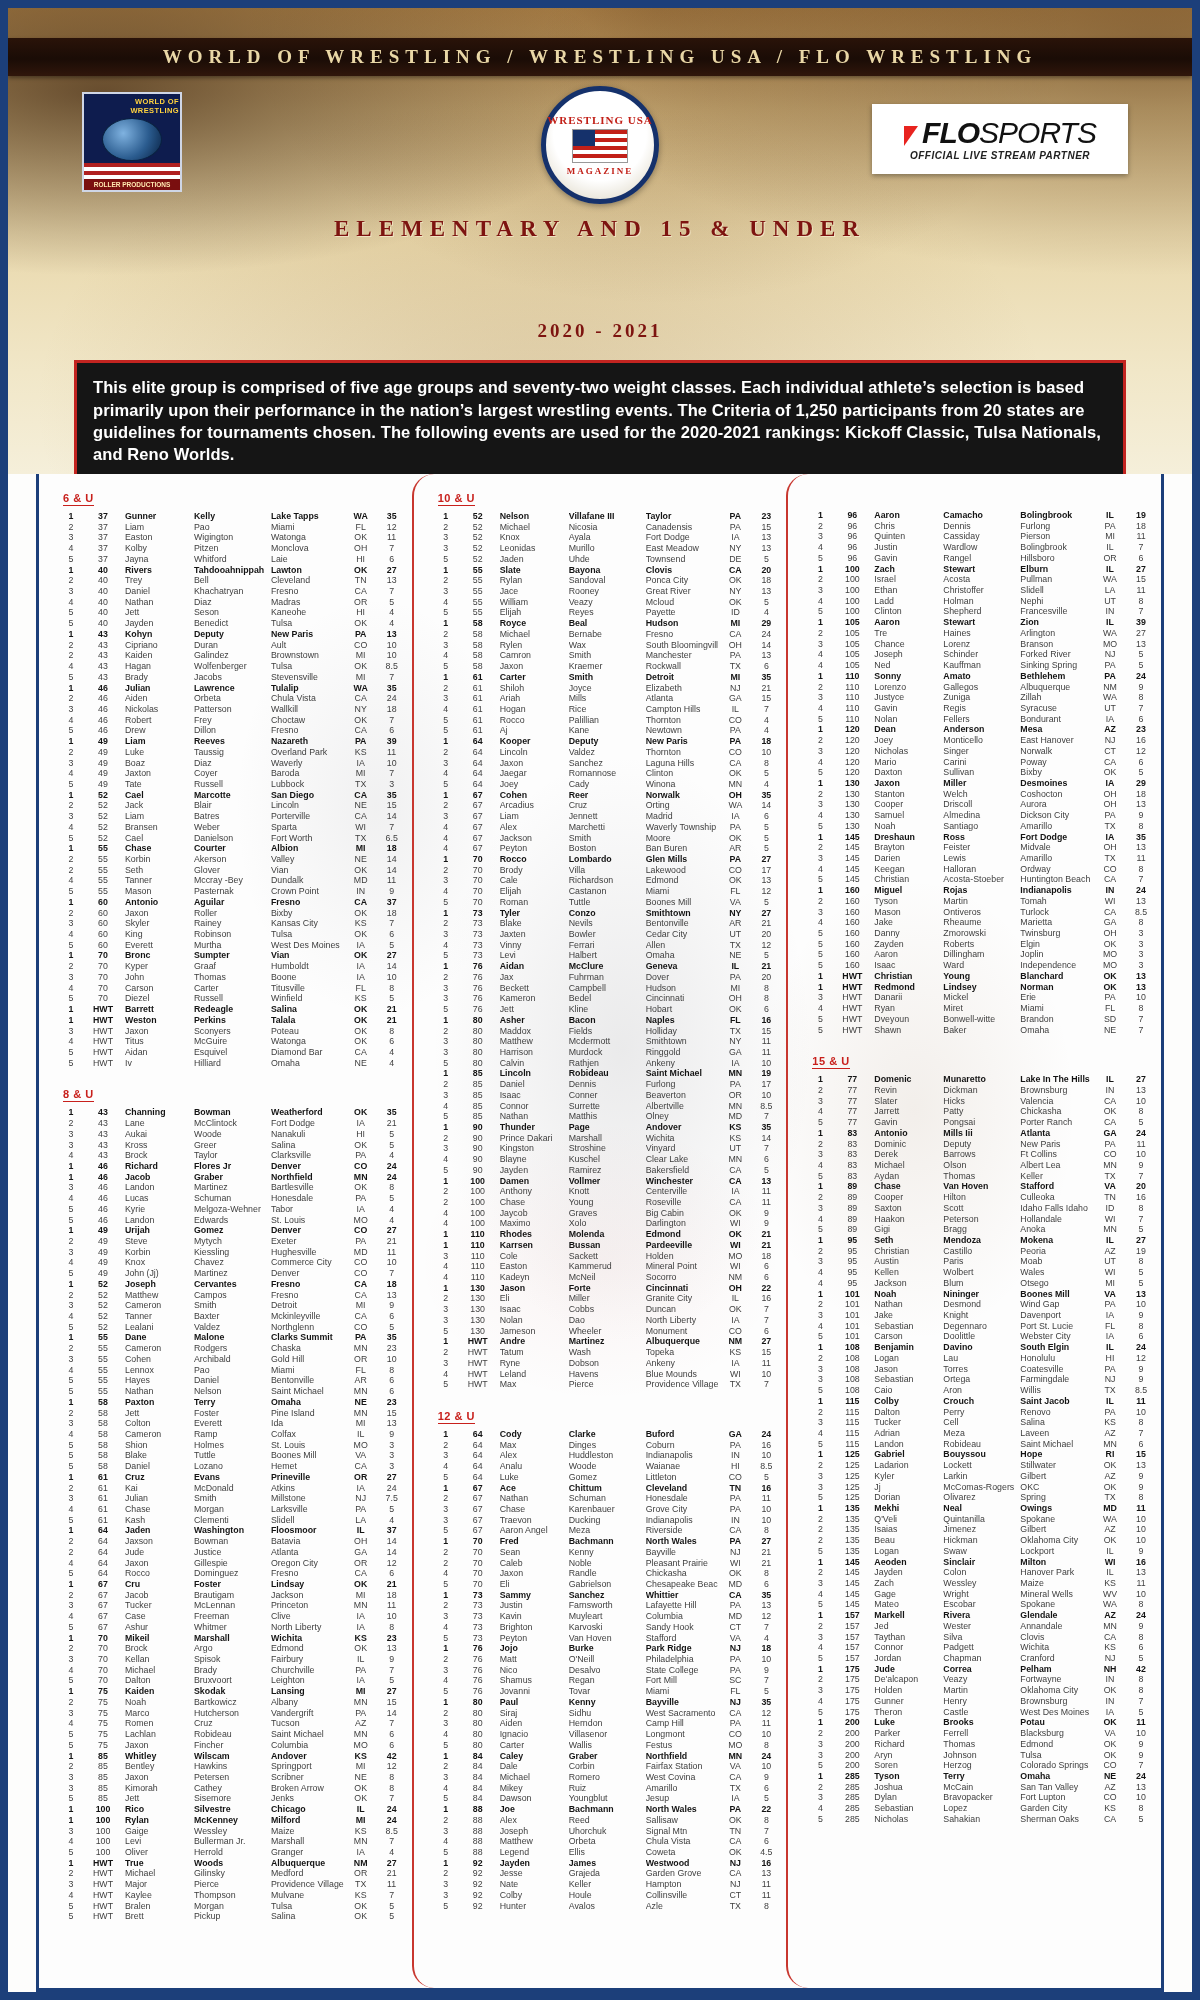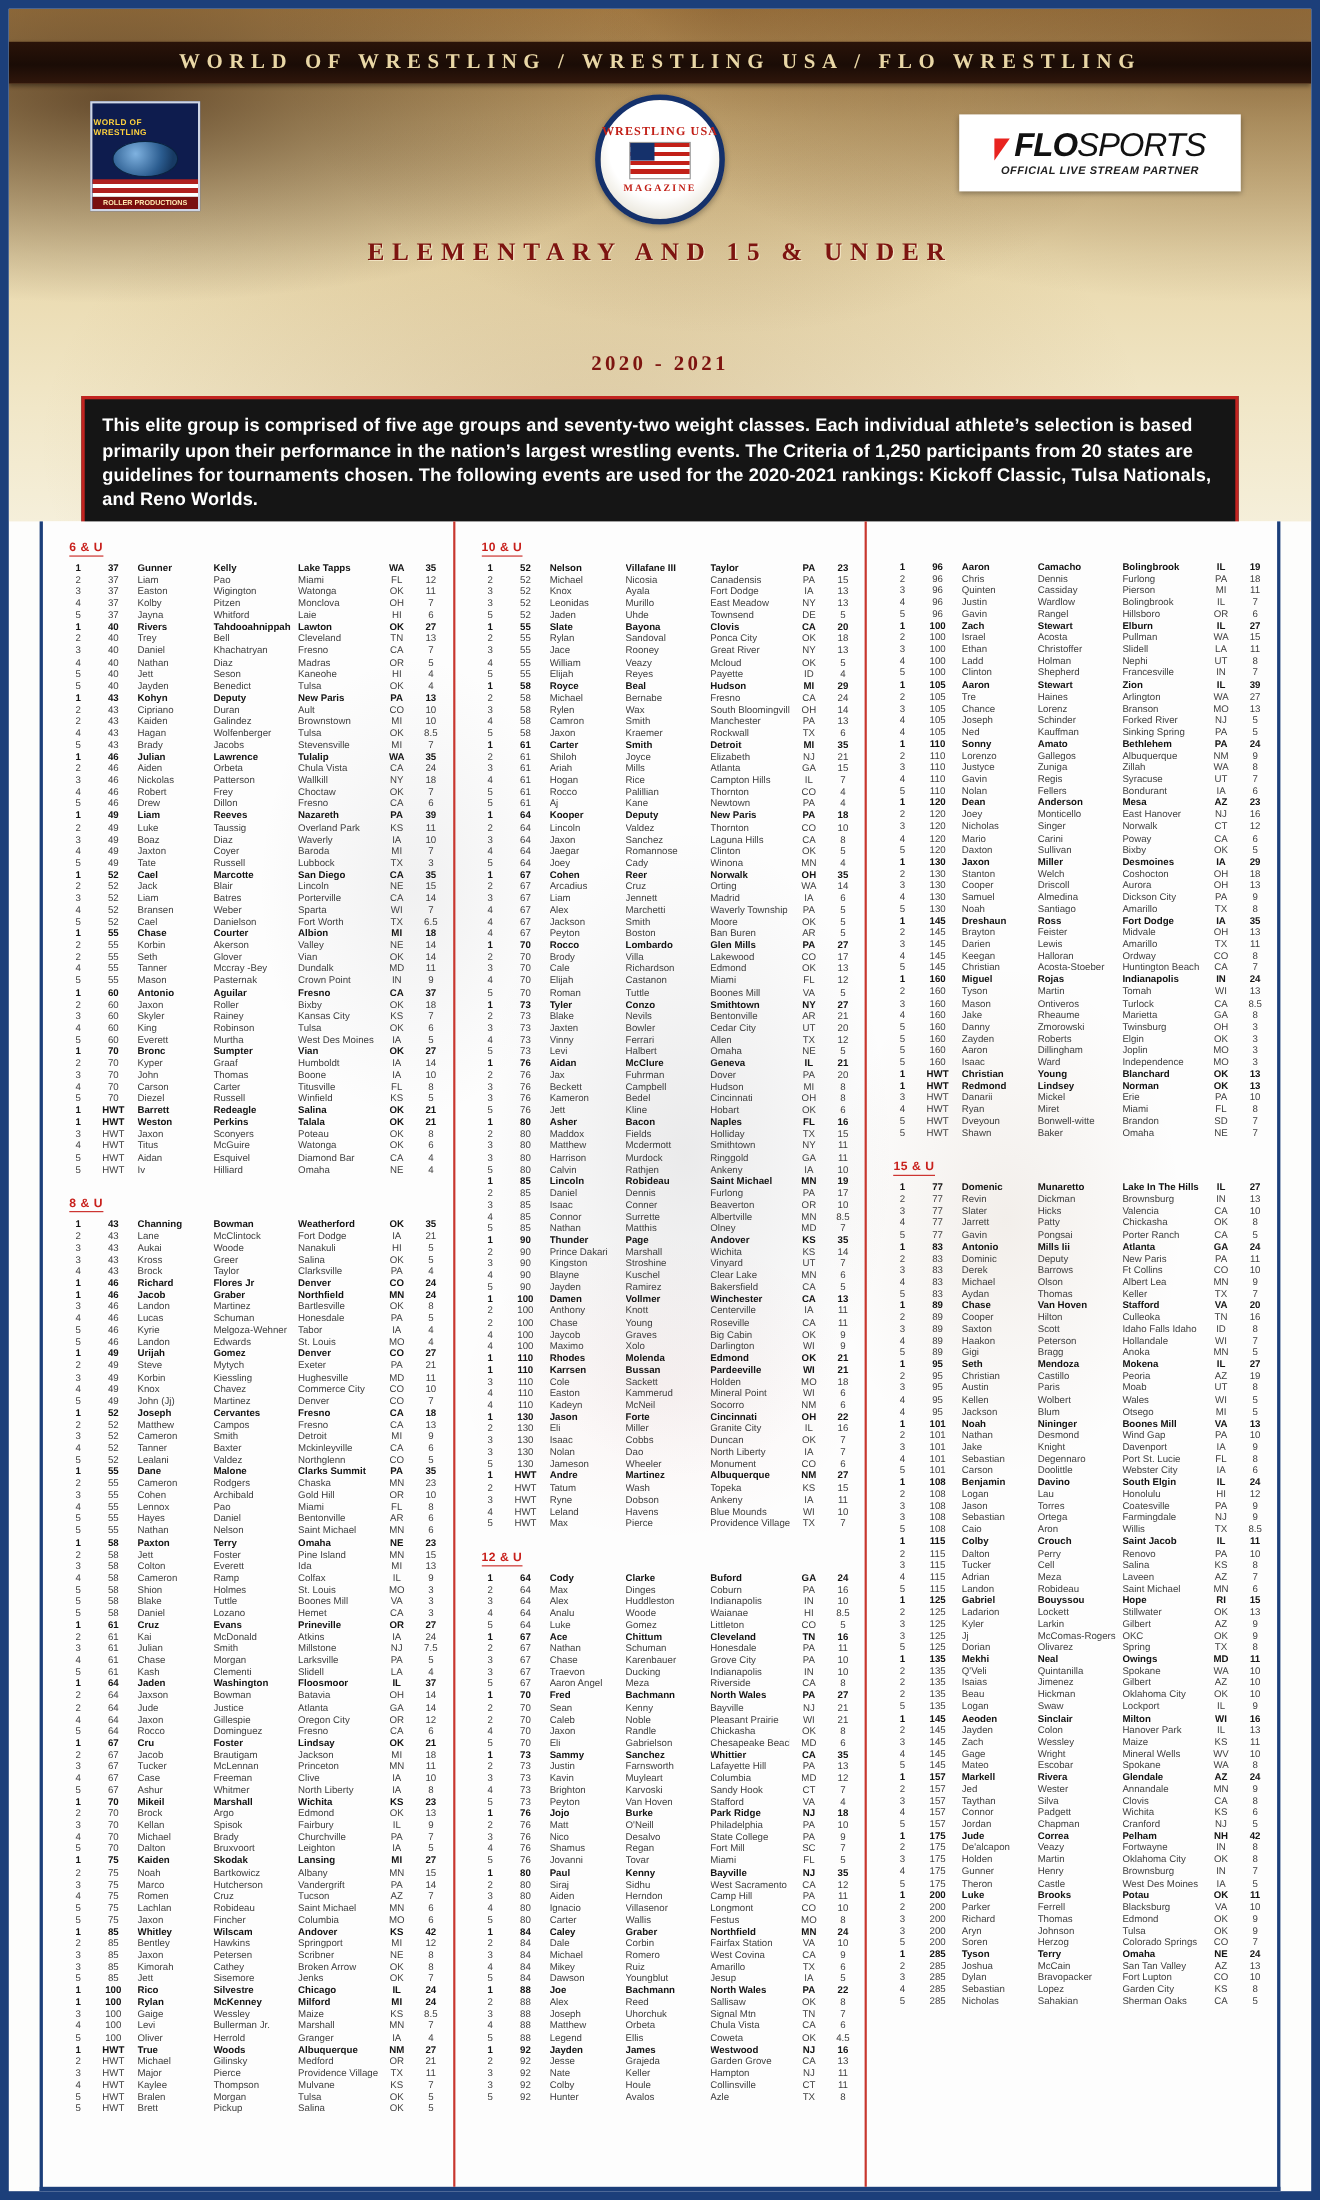--- a/index.html
+++ b/index.html
@@ -10,21 +10,21 @@
       radial-gradient(ellipse at 8% 18%, rgba(46,22,6,.65), rgba(46,22,6,0) 34%),
       radial-gradient(ellipse at 97% 8%, rgba(70,38,12,.45), rgba(70,38,12,0) 38%),
       radial-gradient(ellipse at 55% 0%, rgba(86,48,16,.30), rgba(86,48,16,0) 45%),
       radial-gradient(ellipse at 45% 85%, rgba(150,105,45,.22), rgba(150,105,45,0) 55%),
       linear-gradient(180deg,#b98f52 0%,#d9bd84 22%,#e9d8ac 48%,#f1e7c8 78%,#f5efda 100%);}
   .banner{position:absolute;top:30px;left:0;right:0;height:38px;display:flex;align-items:center;justify-content:center;
     background:linear-gradient(180deg,#2a1309 0%,#1a0c06 55%,#30160b 100%);box-shadow:0 2px 4px rgba(0,0,0,.4);}
   .banner span{font-family:"Liberation Serif",serif;color:#e9d7a6;font-size:19px;letter-spacing:6px;font-weight:bold;}
   
   .logo-wow{position:absolute;top:84px;left:74px;width:100px;height:100px;background:#0e1c4e;border:2px solid #cfd6e6;display:flex;flex-direction:column;box-sizing:border-box;overflow:hidden;}
-  .logo-wow .t{color:#ffd23f;font-size:7.5px;font-weight:bold;text-align:left;padding:13px 1px 1px;letter-spacing:.4px;}
+  .logo-wow .t{color:#ffd23f;font-size:7.5px;font-weight:bold;text-align:right;padding:3px 1px 1px;letter-spacing:.4px;}
   .logo-wow .globe{flex:1;margin:2px auto;width:58px;border-radius:50%;background:radial-gradient(circle at 35% 35%,#7fb2e0,#2b5c8f 55%,#173a63 80%);border:1px solid #0a2240;}
   .logo-wow .stripes{height:16px;background:repeating-linear-gradient(180deg,#b02020 0 4px,#ffffff 4px 8px);} 
   .logo-wow .b{background:#7a0f0f;color:#ffe9b0;font-size:6.5px;font-weight:bold;text-align:center;padding:2px 0;}
   
   .logo-mag{position:absolute;top:78px;left:50%;transform:translateX(-50%);width:118px;height:118px;border-radius:50%;
     background:radial-gradient(circle at 50% 40%,#ffffff 55%,#e8e4d8 80%);border:5px solid #15316b;box-shadow:0 2px 6px rgba(0,0,0,.35);
     display:flex;flex-direction:column;align-items:center;justify-content:center;box-sizing:border-box;}
   .logo-mag .arc{color:#c22018;font-size:11px;font-weight:bold;letter-spacing:1px;font-family:"Liberation Serif",serif;}
   .logo-mag .flag{width:54px;height:32px;margin:3px 0;background:repeating-linear-gradient(180deg,#c22018 0 4px,#fff 4px 8px);position:relative;border:1px solid #999;}
   .logo-mag .flag::before{content:"";position:absolute;left:0;top:0;width:22px;height:16px;background:#15316b;}
@@ -51,21 +51,21 @@
   
   .table-wrap{position:relative;margin:0 28px;height:1518px;box-sizing:border-box;
     border-left:3px solid #1c3f7a;border-right:3px solid #1c3f7a;border-bottom:4px solid #1c3f7a;background:#fdfdfd;display:flex;}
   .table-wrap::before{content:"";position:absolute;inset:0;pointer-events:none;
     background:
       radial-gradient(ellipse 270px 420px at 52% 38%, rgba(120,120,125,.14), rgba(120,120,125,0) 70%),
       radial-gradient(ellipse 200px 300px at 30% 22%, rgba(130,130,135,.10), rgba(130,130,135,0) 70%),
       radial-gradient(ellipse 230px 330px at 78% 42%, rgba(150,110,70,.10), rgba(150,110,70,0) 70%),
       radial-gradient(ellipse 260px 200px at 50% 52%, rgba(190,60,50,.05), rgba(190,60,50,0) 70%);}
   .col{flex:1;padding:14px 6px 0 12px;box-sizing:border-box;position:relative;}
-  .col + .col{border-left:2px solid #c8372f;}
+  .col + .col{border-left:2px solid #c8372f;border-radius:22px;}
   .section{margin-bottom:16px;}
   .sec-h{display:inline-block;color:#c8201c;font-weight:bold;font-size:11px;letter-spacing:.5px;border-bottom:1.5px solid #c8201c;margin:0 0 5px 12px;padding-bottom:1px;}
   .sec-spacer{height:22px;}
   .row{display:grid;grid-template-columns:20px 38px 66px 74px 1fr 28px 28px;column-gap:3px;
     font-size:8.8px;line-height:10.72px;color:#3e3e3e;padding-left:10px;white-space:nowrap;}
   .row .c{overflow:hidden;}
   .row .rank{text-align:center;}
   .row .weight{text-align:center;}
   .row .state{text-align:center;}
   .row .points{text-align:center;}

